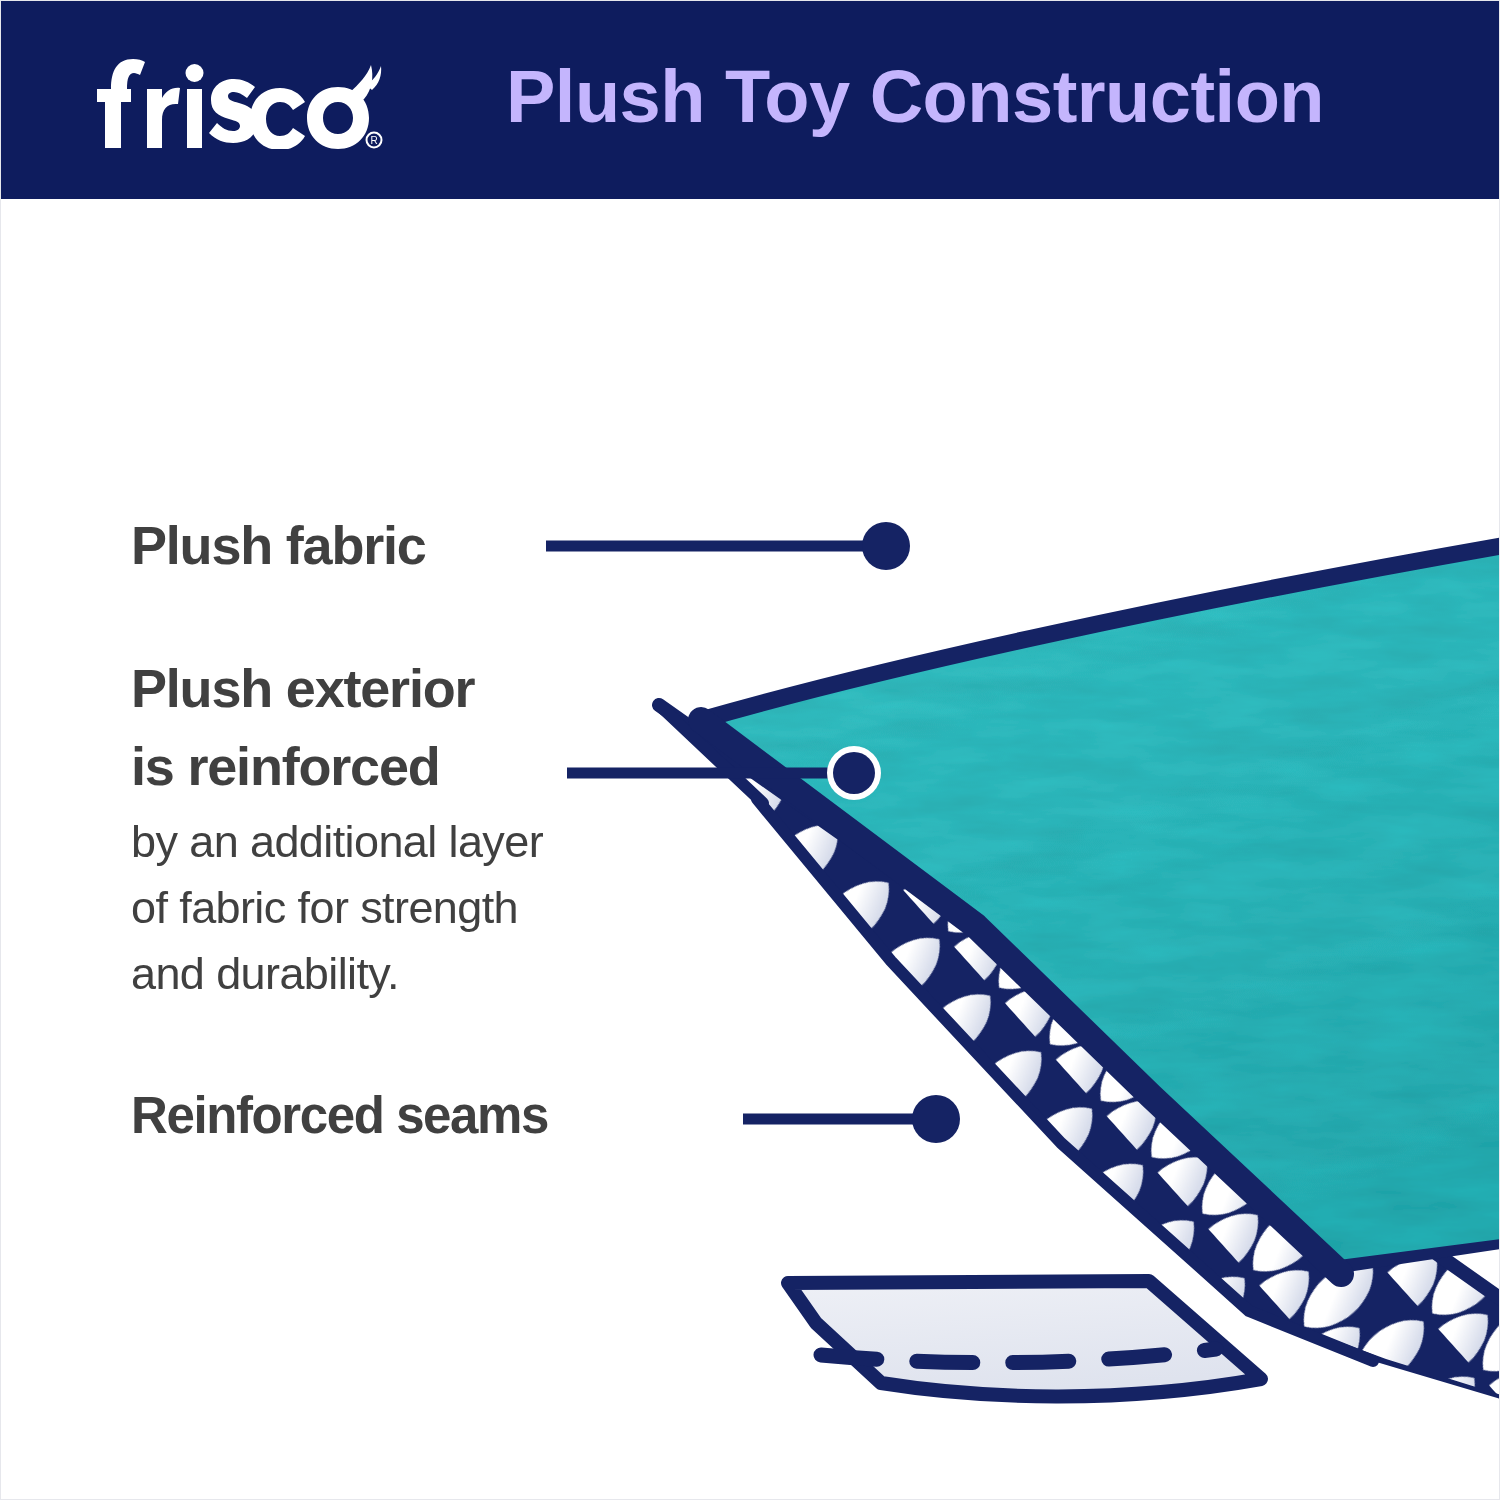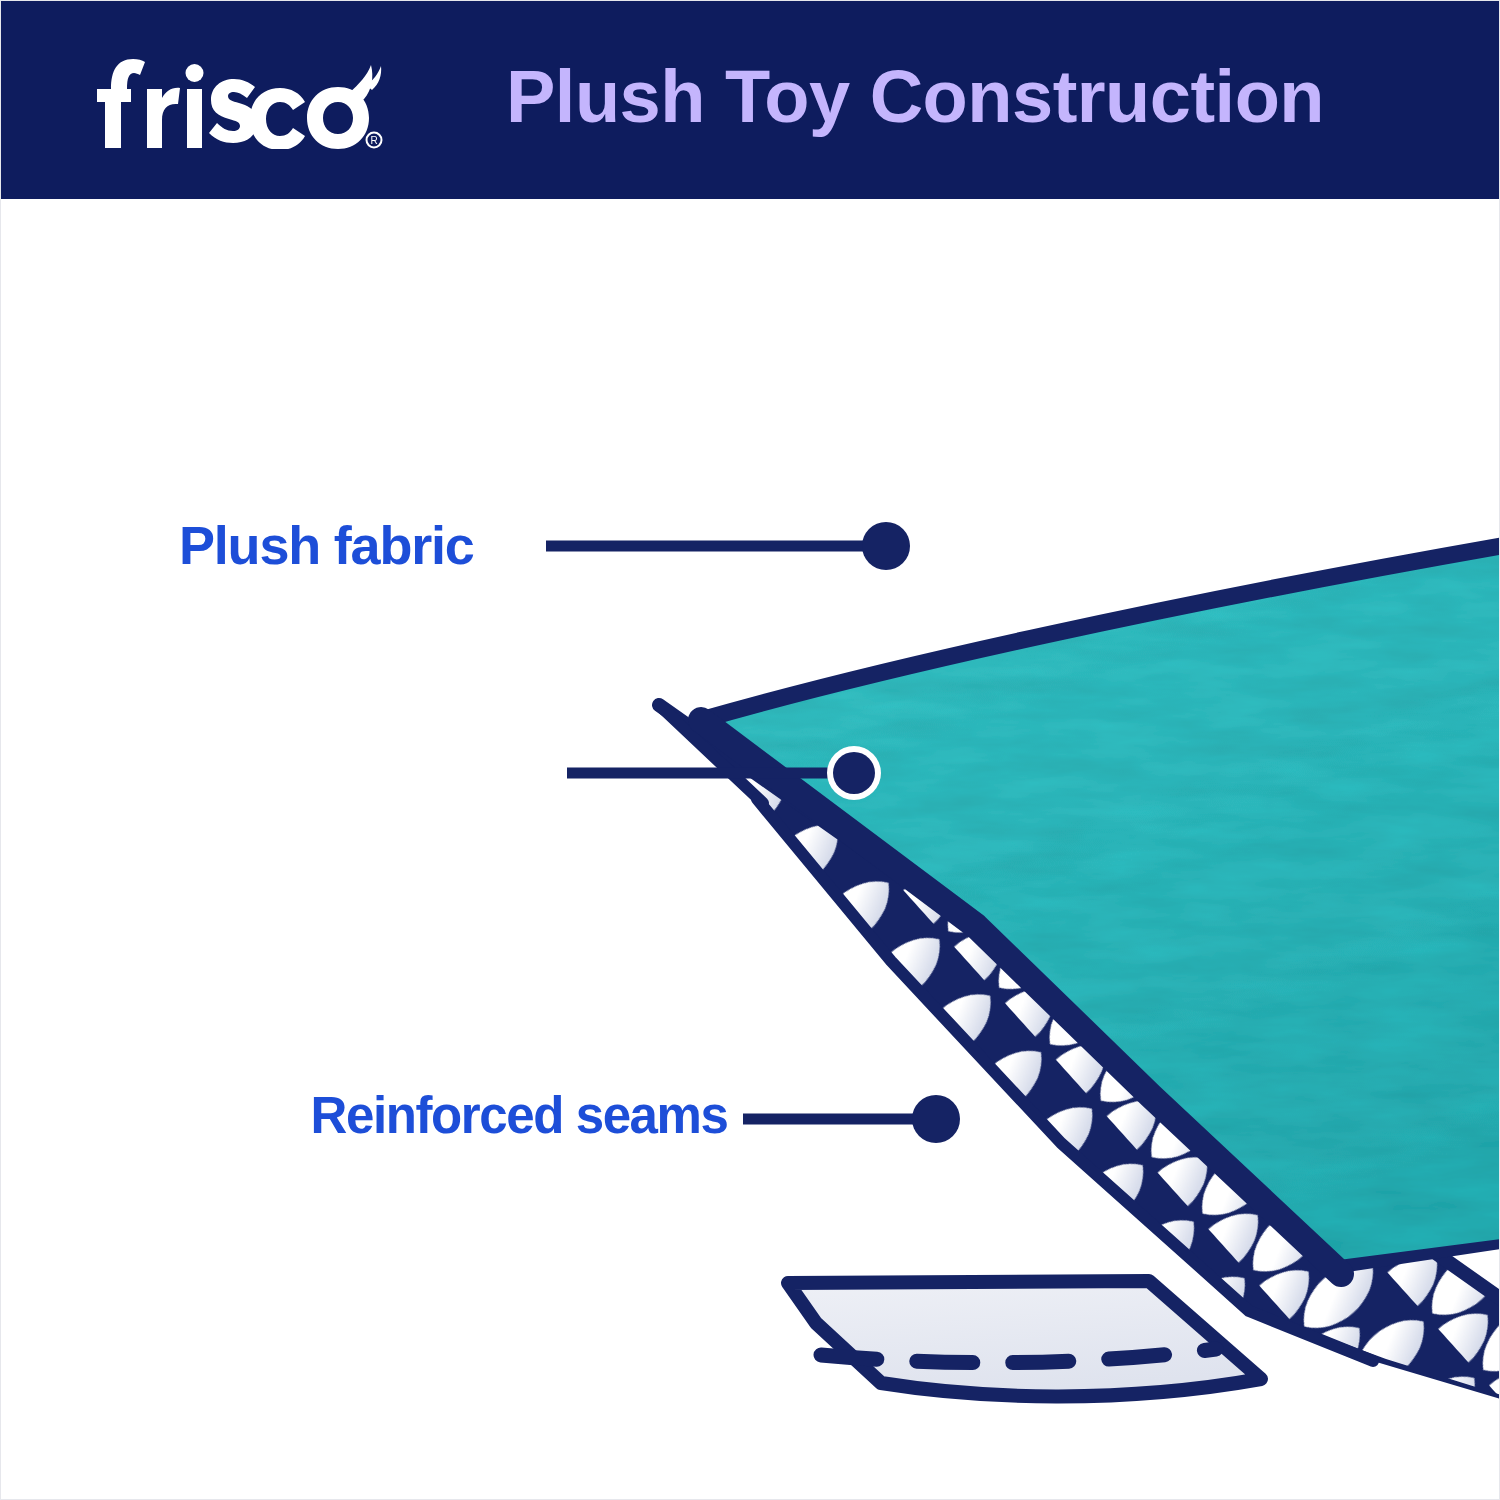--- a/index.html
+++ b/index.html
@@ -56,22 +56,21 @@
     position: absolute;
     left: 0;
     top: 198px;
     width: 1500px;
     height: 1302px;
   }
 
   
   .callout {
     position: absolute;
-    color: #1d4ed8;
-    margin-left: 48px;
+    color: #404040;
   }
   .callout .headline {
     font-family: "Liberation Sans", sans-serif;
     font-weight: bold;
     font-size: 54px;
     line-height: 78px;
     letter-spacing: -1.2px;
     white-space: pre-line;
     margin: 0;
   }
@@ -83,21 +82,21 @@
     letter-spacing: -0.6px;
     white-space: pre-line;
     margin: 0;
     padding-top: 4px;
   }
 
   #callout-fabric   { left: 130px; top: 505px;  width: 470px; }
   #callout-exterior { left: 130px; top: 648px;  width: 600px; }
   #callout-seams    { left: 130px; top: 1076px; width: 680px; }
 
-  #callout-seams .headline { font-size: 51px; letter-spacing: -1.4px; text-align: center; }
+  #callout-seams .headline { font-size: 51px; letter-spacing: -1.4px; }
 </style>
 </head>
 <body>
 
 <div id="page">
 
   <div id="header">
 
     <svg id="brand-logo" viewBox="0 0 300 104" aria-hidden="true">
       <g fill="#ffffff">
@@ -257,18 +256,25 @@
 
       <line x1="742" y1="920" x2="935" y2="920" stroke="#152364" stroke-width="11" stroke-linecap="butt"></line>
       <circle cx="935" cy="920" r="24" fill="#152364"></circle>
     </g>
   </svg>
 
   <div class="callout" id="callout-fabric">
     <div class="headline">Plush fabric</div>
   </div>
 
+  <div class="callout" id="callout-exterior">
+    <div class="headline">Plush exterior
+is reinforced</div>
+    <div class="body">by an additional layer
+of fabric for strength
+and durability.</div>
+  </div>
 
   <div class="callout" id="callout-seams">
     <div class="headline">Reinforced seams</div>
   </div>
 
 </div>
 
 </body></html>

